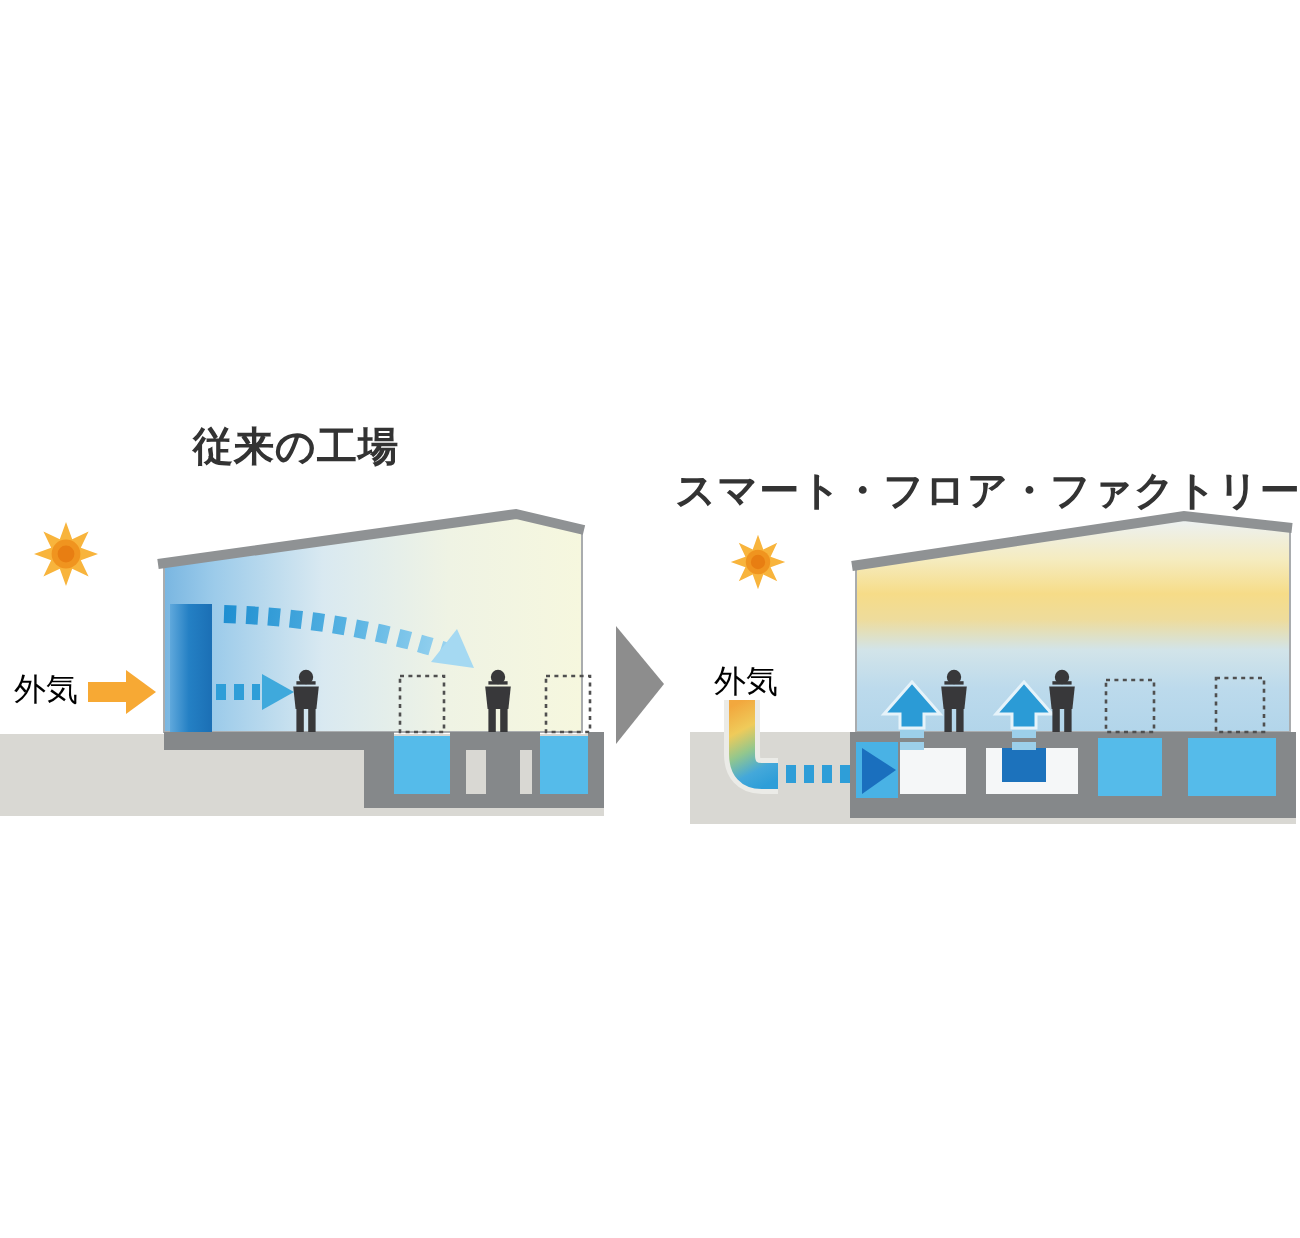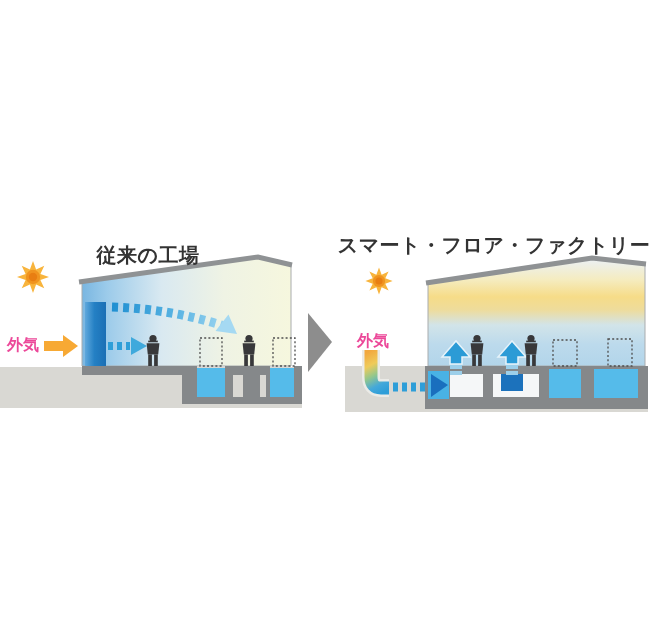--- a/index.html
+++ b/index.html
@@ -8,21 +8,21 @@
     font-family:"Liberation Sans","DejaVu Sans",sans-serif;
     overflow:hidden;
   }
   .stage{position:absolute;left:0;top:0;width:650px;height:619px;}
   .panel-title{
     position:absolute;transform:translateX(-50%);
     font-size:20px;font-weight:bold;color:#333333;
     white-space:nowrap;letter-spacing:0.5px;
   }
   .air-label{
-    position:absolute;font-size:16px;font-weight:bold;color:#ec4899;
+    position:absolute;font-size:16px;font-weight:normal;color:#000000;
     white-space:nowrap;
   }
 </style>
 </head>
 <body>
 
 <svg class="stage" width="650" height="619" viewBox="0 0 650 619" xmlns="http://www.w3.org/2000/svg">
   <defs>
     <linearGradient id="leftBg" gradientUnits="userSpaceOnUse" x1="82" y1="320" x2="291" y2="320">
       <stop offset="0" stop-color="#79B6E1"></stop>
@@ -154,16 +154,16 @@
     <use href="#person" x="531" y="366"></use>
 
     <use href="#sun" x="379" y="281" transform="translate(379,281) scale(0.85) translate(-379,-281)"></use>
 
     <path d="M 371,350 L 371,377 Q 371,388 381,388 L 389,388" fill="none" stroke="#EBEBE7" stroke-width="18"></path>
     <path d="M 371,350 L 371,377 Q 371,388 381,388 L 389,388" fill="none" stroke="url(#ductGrad)" stroke-width="13"></path>
     <line x1="393" y1="387" x2="426" y2="387" stroke="#2E9ED8" stroke-width="9" stroke-dasharray="5 4"></line>
   </g>
 </svg>
 
-<div class="panel-title" style="left:148px;top:242px;">従来の工場</div>
+<div class="panel-title" style="left:148px;top:210px;">従来の工場</div>
 <div class="panel-title" style="left:494px;top:232px;">スマート・フロア・ファクトリー</div>
 <div class="air-label" style="left:7px;top:335px;">外気</div>
 <div class="air-label" style="left:357px;top:331px;">外気</div>
 
 </body></html>

